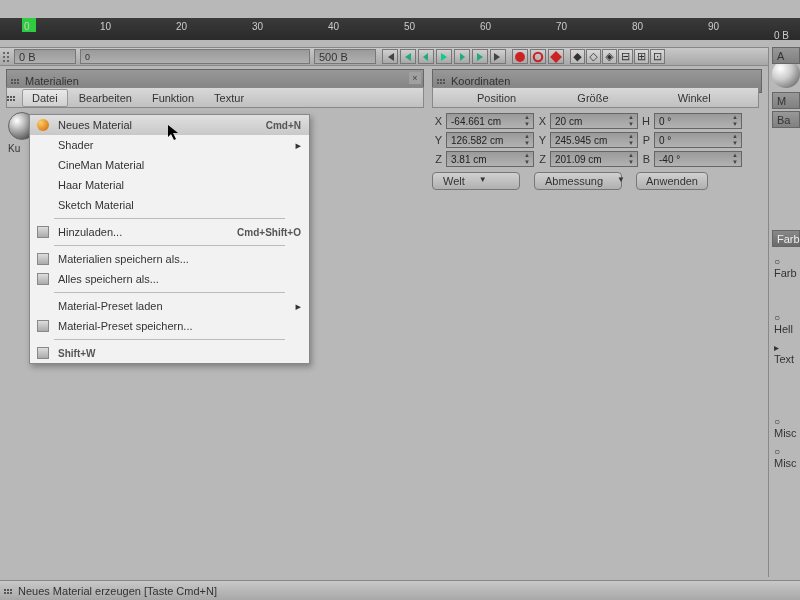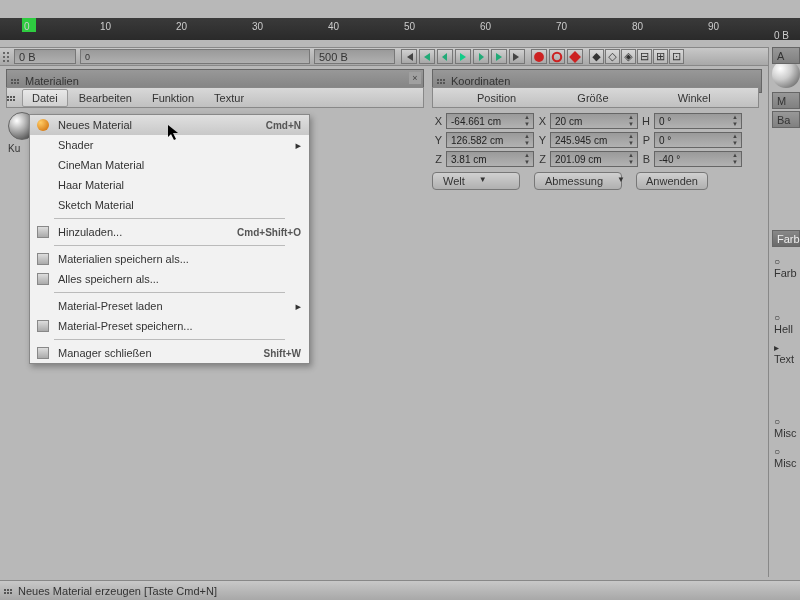--- a/index.html
+++ b/index.html
@@ -110,21 +110,21 @@
   <div class="nfield" style="width:62px">
       <span>0 B</span>
       <div class="spin">
         <div>▲</div>
         <div>▼</div>
       </div>
     </div>
   <div class="slider">
       <span class="s1">0</span>
     </div>
-  <div class="nfield" style="width:81px">
+  <div class="nfield" style="width:62px">
       <span>500 B</span>
       <div class="spin">
         <div>▲</div>
         <div>▼</div>
       </div>
     </div>
   <div class="playbtns">
     <div class="pbtn">
         <svg viewBox="0 0 10 10">
           <path d="M1 1v8M9 1L3 5l6 4z" fill="#444"></path>
@@ -286,21 +286,20 @@
       <div class="ic">
         <div style="width:12px;height:12px;background:linear-gradient(#ddd,#aaa);border:1px solid #888"></div>
       </div>
       <span class="lbl">Material-Preset speichern...</span>
     </div>
     <div class="sep"></div>
     <div class="dditem">
       <div class="ic">
         <div style="width:12px;height:12px;background:linear-gradient(#ddd,#aaa);border:1px solid #888"></div>
       </div>
-      <span class="lbl">Manager schließen</span>
       <span class="sc">Shift+W</span>
     </div>
   </div>
 
 <svg class="cursor" width="16" height="16">
     <path d="M0 0 L0 12 L3 9 L6 15 L8 14 L5 8 L10 8 Z" fill="#000"></path>
   </svg>
 
 <div class="coord-head">
   <div class="grip" style="flex:0 0 10px">

